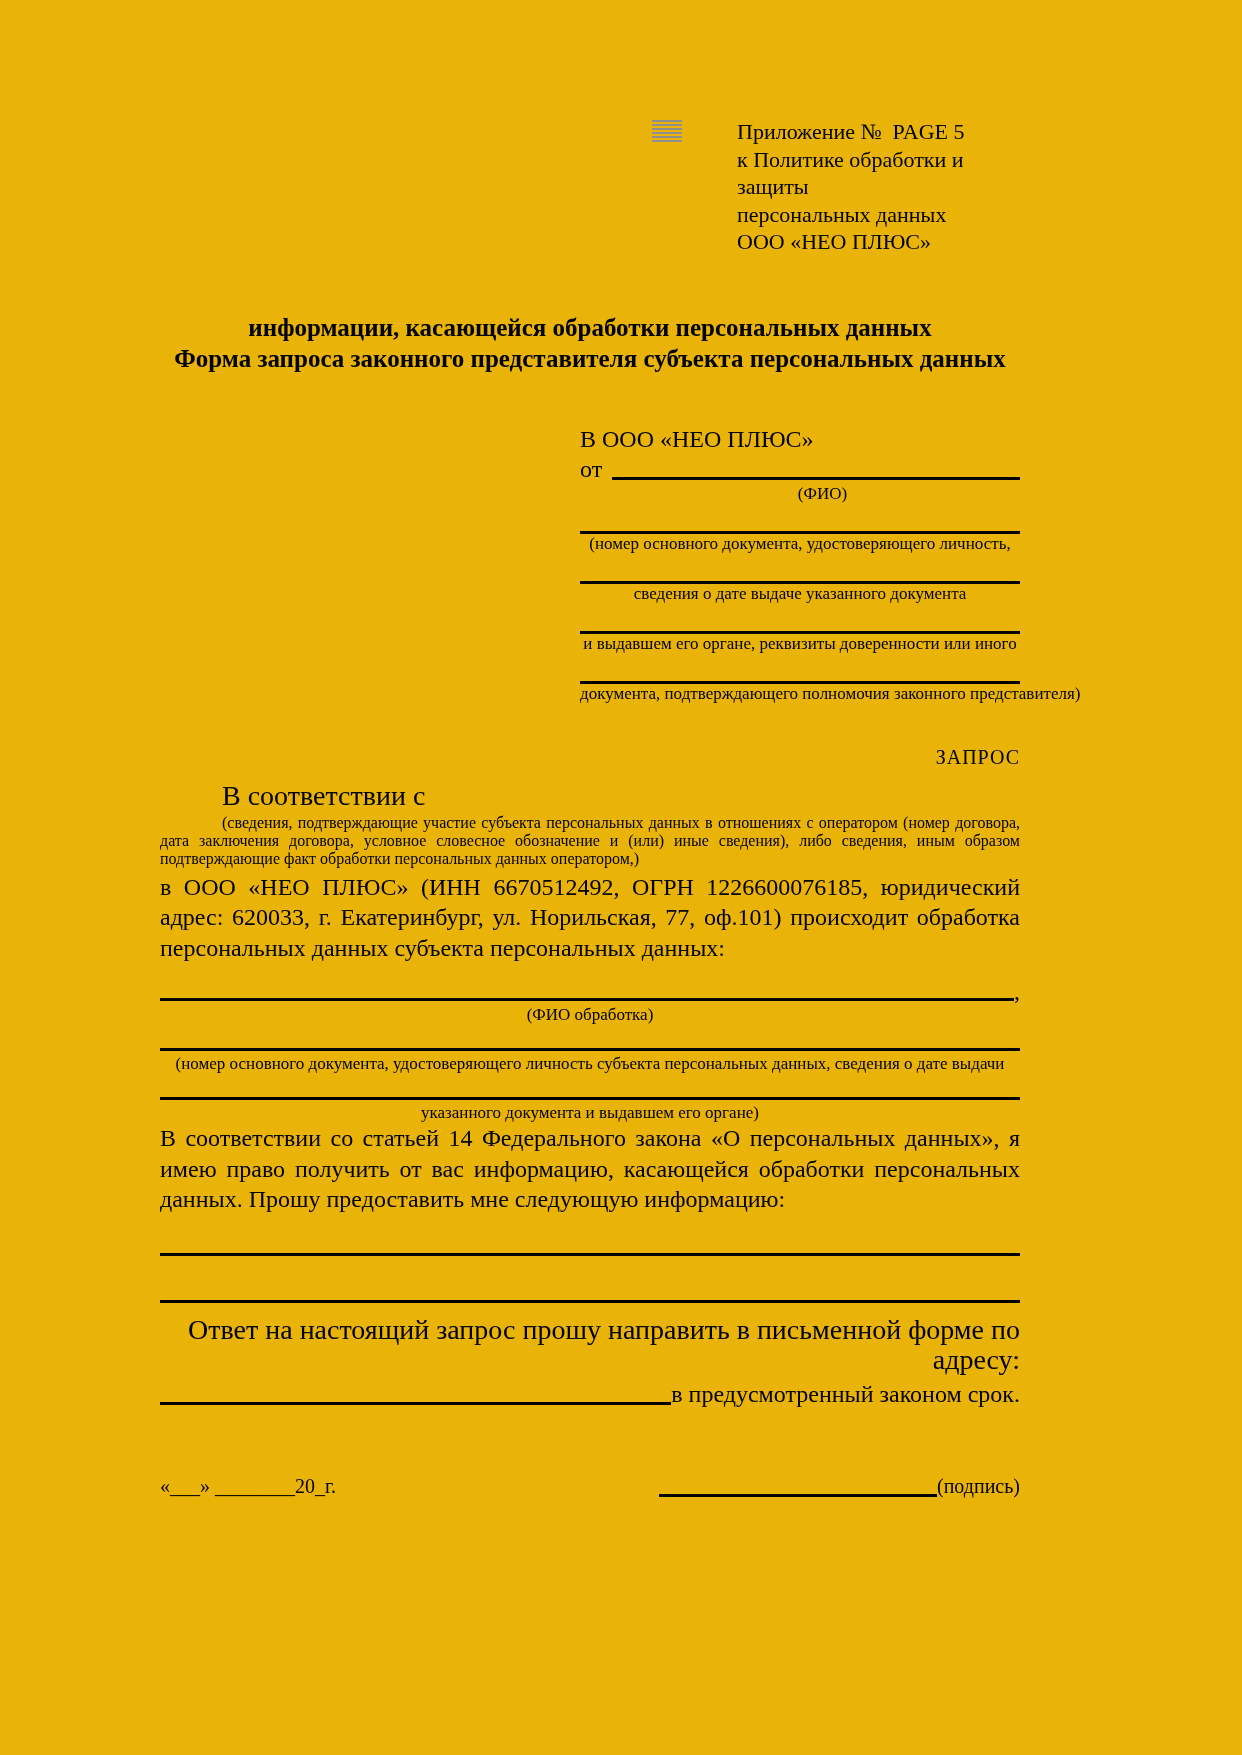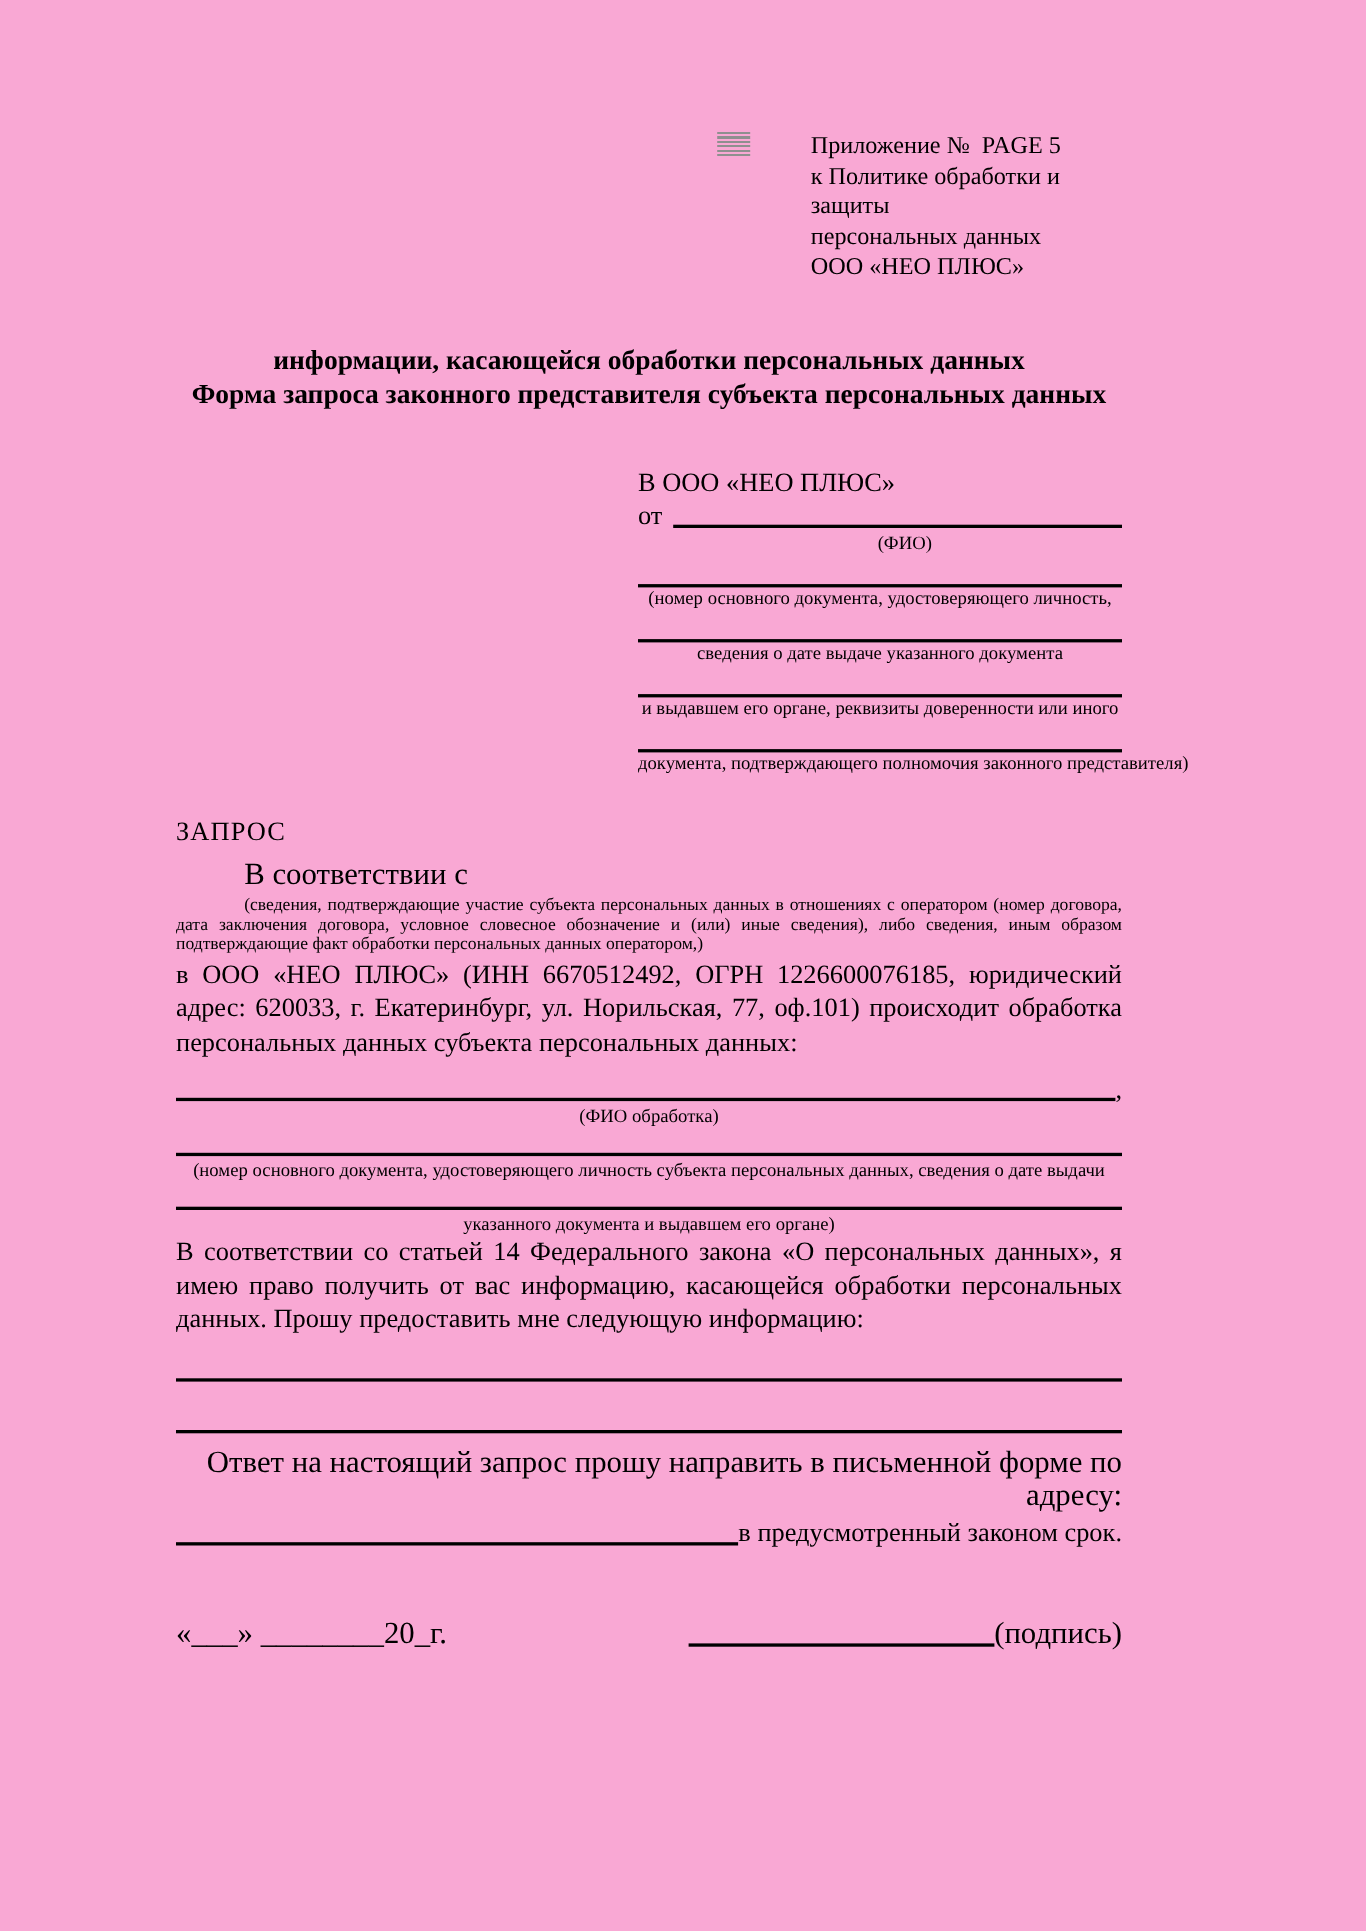--- a/index.html
+++ b/index.html
@@ -6,21 +6,21 @@
   html, body { margin: 0; padding: 0; }
   body {
     width: 1242px; height: 1755px;
     background: #ffffff;
     color: #000000;
     font-family: "Liberation Serif", "DejaVu Serif", serif;
   }
   .page {
     position: relative;
     width: 1242px; height: 1755px;
-    background: #f9a8d4;
+    background: #eab308;
     padding: 118px 222px 40px 160px;
     overflow: hidden;
   }
   .pre { white-space: pre-wrap; }
 
   
   .header-icon {
     position: absolute; top: 120px; left: 652px;
     width: 30px; height: 22px;
     background-image: repeating-linear-gradient(to bottom, #8f8f8f 0 2px, transparent 2px 4px);
@@ -33,41 +33,41 @@
   
   .addr { margin-left: 420px; width: 440px; margin-top: 50px; font-size: 24px; line-height: 30px; }
   .row-inline { display: flex; align-items: flex-end; }
   .row-inline .fill-line { flex: 1; border-bottom: 3px solid #000; margin: 0 0 4px 10px; }
   .caption { font-size: 17px; line-height: 20px; text-align: center; }
   .nw { white-space: nowrap; }
   .fio-cap { margin-left: 45px; margin-top: 0; }
   .field-line { height: 30px; border-bottom: 3px solid #000; }
 
   
-  .h-zapros { margin-top: 38px; text-align: left; font-size: 24px; line-height: 30px; letter-spacing: 1px; font-family: Liberation Serif, serif; }
+  .h-zapros { margin-top: 38px; text-align: right; font-size: 20px; line-height: 30px; letter-spacing: 1px; font-family: Liberation Serif, serif; }
   .intro-row { margin-top: 8px; display: flex; align-items: flex-end; font-size: 28px; line-height: 31px; }
   .intro-row .lead { margin-left: 62px; white-space: nowrap; }
   .fineprint { margin-top: 3px; font-size: 16px; line-height: 18px; text-align: justify; text-indent: 62px; }
   .para { font-size: 24px; line-height: 30.5px; text-align: justify; }
   .op-para { margin-top: 4px; }
 
   .subj-row1 { display: flex; align-items: flex-end; margin-top: 14px; font-size: 24px; line-height: 28px; }
   .subj-row1 .fill-line { flex: 1; border-bottom: 3px solid #000; margin: 0 0 4px 0; }
   .subj-line { height: 26px; border-bottom: 3px solid #000; }
   .subj-cap { margin-top: 3px; }
 
   .blank-wide-1 { height: 0; border-bottom: 3px solid #000; margin-top: 38px; }
   .blank-wide-2 { height: 0; border-bottom: 3px solid #000; margin-top: 44px; }
 
   .reply-1 { margin-top: 12px; font-size: 28px; line-height: 30px; text-align: right; }
   .reply-2 { display: flex; font-size: 24px; line-height: 30px; margin-top: 4px; }
   .reply-2 .fill-line { flex: 1; border-bottom: 3px solid #000; margin: 0 0 4px 0; }
   .reply-2 .suffix { white-space: nowrap; }
 
-  .footer-row { margin-top: 62px; display: flex; justify-content: space-between; align-items: flex-start; font-size: 28px; line-height: 30px; }
+  .footer-row { margin-top: 62px; display: flex; justify-content: space-between; align-items: flex-start; font-size: 20px; line-height: 30px; }
   .sig-wrap { display: flex; align-items: flex-end; }
   .sig-line { width: 278px; border-bottom: 3px solid #000; margin: 0 0 4px 0; }
 </style>
 </head>
 <body>
 
 <div class="page">
 
   <div class="header-icon"></div>
 

